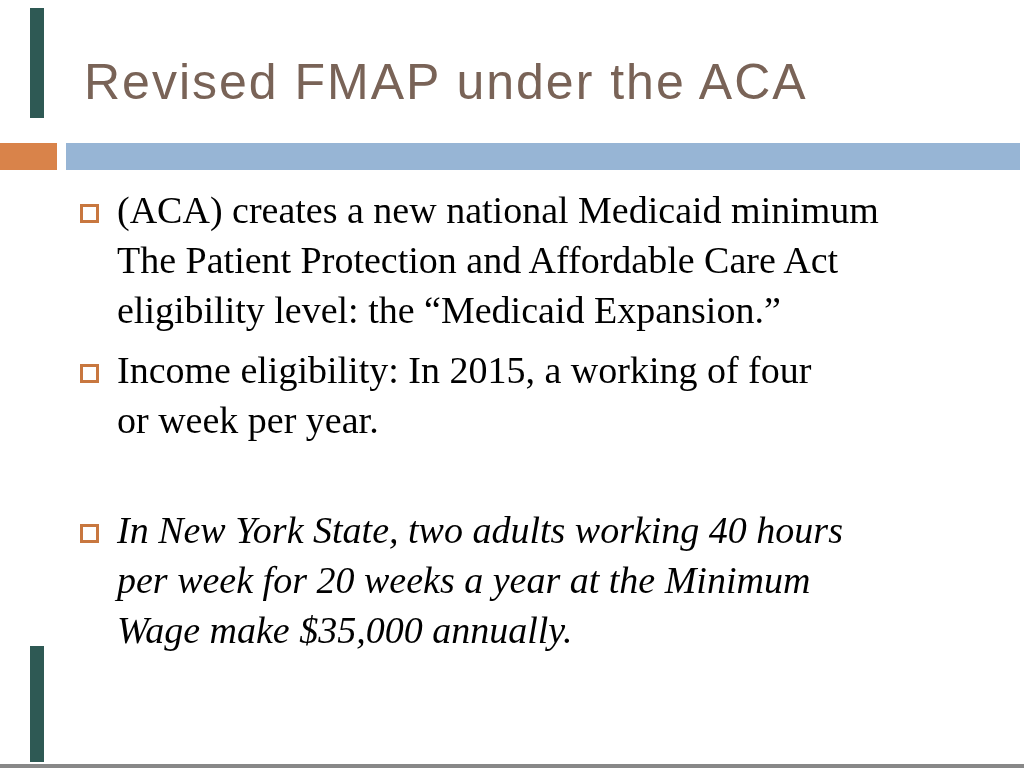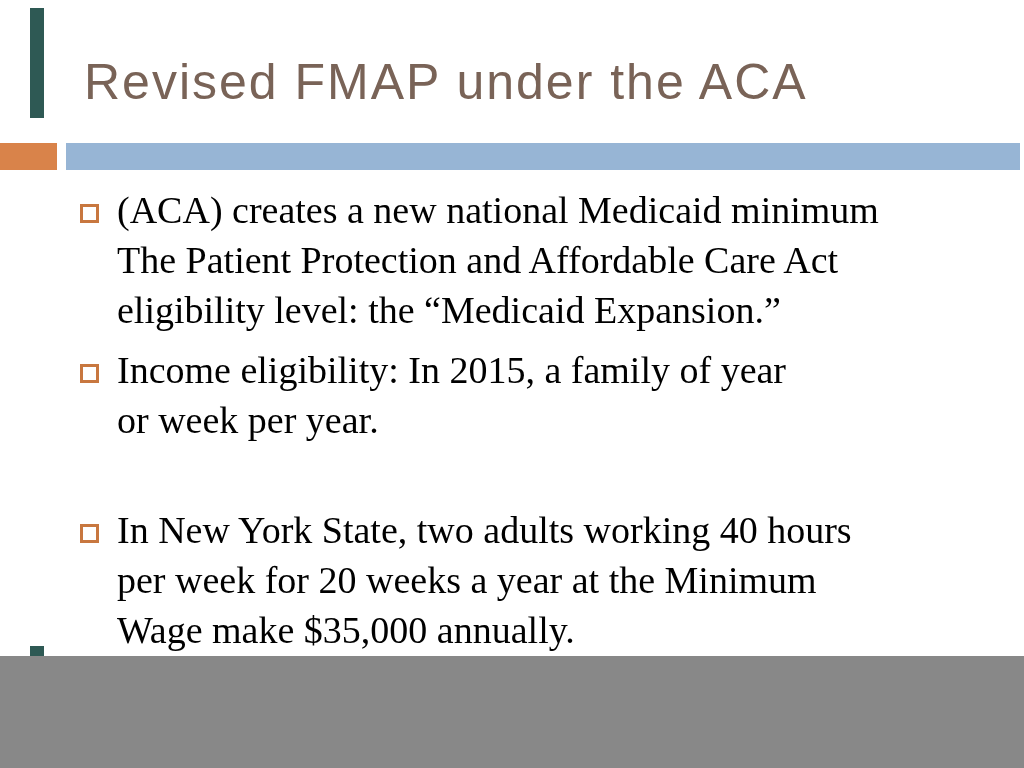--- a/index.html
+++ b/index.html
@@ -1,18 +1,18 @@
 <!DOCTYPE html>
 <html><head>
 <meta charset="utf-8">
 <style>
   html,body{margin:0;padding:0;background:#888;}
   .slide{
     position:relative;
-    width:1024px;height:656px;
+    width:1024px;height:764px;
     background:var(--bg,#fff);
     overflow:hidden;
     font-family:"Liberation Serif", serif;
   }
   .slide-title{
     position:absolute;
     left:84px;top:52px;
     font-family:"Liberation Sans", sans-serif;
     font-size:50px;
     line-height:60px;
@@ -48,21 +48,21 @@
   .bullet-square.b3{top:524px;}
   .bullet-text{
     position:absolute;
     left:117px;
     font-size:38px;
     line-height:50px;
     color:var(--body-text,#000);
   }
   .bullet-text.b1{top:185px;}
   .bullet-text.b2{top:345px;}
-  .bullet-text.b3{top:505px;}
+  .bullet-text.b3{top:505px;font-style:italic;}
   .bullet-text .line{white-space:nowrap;}
 </style>
 </head>
 <body>
 
 <div class="slide" style="--bg: #FFFFFF; --title-color: #796357; --band-orange: #D9834A; --band-blue: #97B5D5; --bullet-square: #C8773F; --accent-bar: #2E5954; --body-text: #000000;">
 
   <div class="accent-bar top"></div>
   <div class="accent-bar bottom"></div>
 
@@ -73,21 +73,21 @@
 
   <div class="bullet-square b1"></div>
   <div class="bullet-text b1">
     <div class="line">(ACA) creates a new national Medicaid minimum</div>
     <div class="line">The Patient Protection and Affordable Care Act</div>
     <div class="line">eligibility level: the “Medicaid Expansion.”</div>
   </div>
 
   <div class="bullet-square b2"></div>
   <div class="bullet-text b2">
-    <div class="line">Income eligibility: In 2015, a family of year</div>
+    <div class="line">Income eligibility: In 2015, a working of four</div>
     <div class="line">or week per year.</div>
   </div>
 
   <div class="bullet-square b3"></div>
   <div class="bullet-text b3">
     <div class="line">In New York State, two adults working 40 hours</div>
     <div class="line">per week for 20 weeks a year at the Minimum</div>
     <div class="line">Wage make $35,000 annually.</div>
   </div>
 

